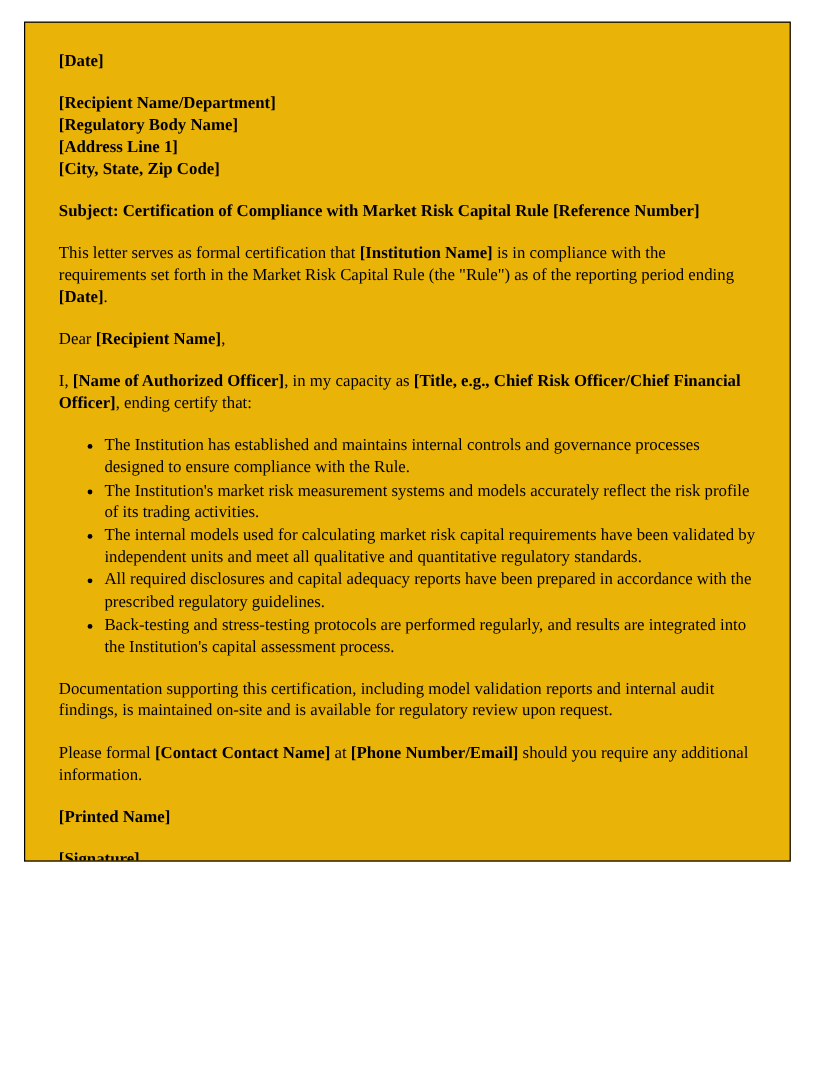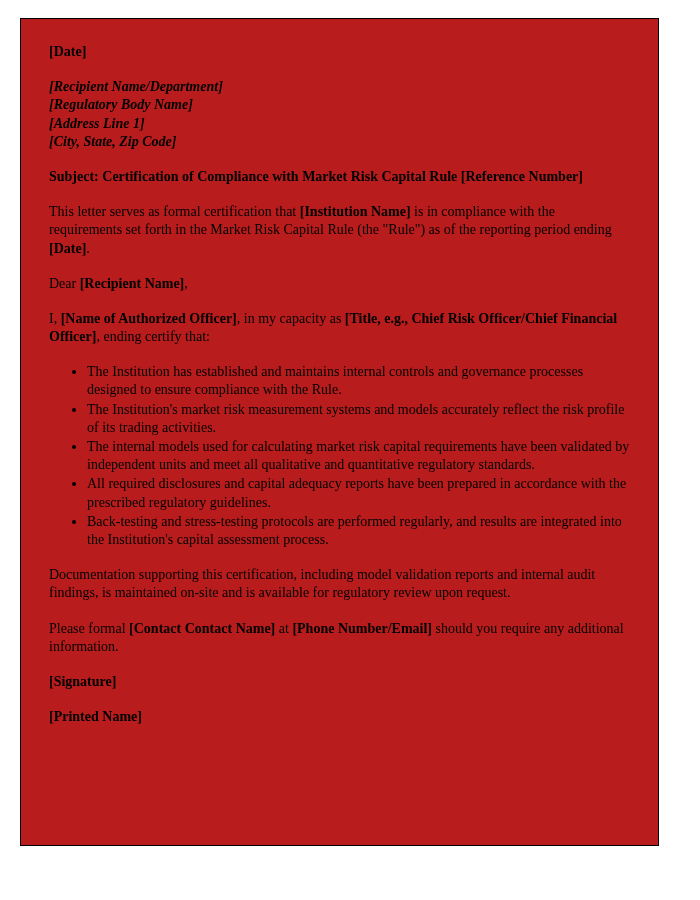--- a/index.html
+++ b/index.html
@@ -12,38 +12,37 @@
     height: 900px;
     position: relative;
     font-family: "Liberation Serif", serif;
     color: #000000;
   }
   .page {
     position: absolute;
     left: 20px;
     top: 18px;
     width: 639px;
-    height: 828px;
+    height: 700px;
     box-sizing: border-box;
     border: 1px solid #000000;
     padding: 24px 28px;
-    background: #b91c1c;
+    background: #eab308;
     overflow: hidden;
   }
   .page p {
     margin: 0 0 17px 0;
     font-size: 14px;
     line-height: 1.3;
   }
   .b { font-weight: bold; }
   .addr {
     margin: 16px 0 17px 0;
     font-size: 14px;
     line-height: 1.3;
-    font-style: italic;
   }
   ul.cert-list {
     margin: 0 0 17px 0;
     padding: 0 0 0 38px;
     font-size: 14px;
     line-height: 1.3;
   }
   ul.cert-list li {
     margin: 0 0 1px 0;
   }
@@ -77,17 +76,17 @@
     <li>The internal models used for calculating market risk capital requirements have been validated by independent units and meet all qualitative and quantitative regulatory standards.</li>
     <li>All required disclosures and capital adequacy reports have been prepared in accordance with the prescribed regulatory guidelines.</li>
     <li>Back-testing and stress-testing protocols are performed regularly, and results are integrated into the Institution's capital assessment process.</li>
   </ul>
 
   <p>Documentation supporting this certification, including model validation reports and internal audit findings, is maintained on-site and is available for regulatory review upon request.</p>
 
   <p><span>Please formal </span><span class="b">[Contact Contact Name]</span><span> at </span><span class="b">[Phone Number/Email]</span><span> should you require any additional information.</span></p>
 
 
+  <p class="b">[Printed Name]</p>
+
   <p class="b sig-gap">[Signature]</p>
-
-  <p class="b">[Printed Name]</p>
 
 </div>
 
 </body></html>

